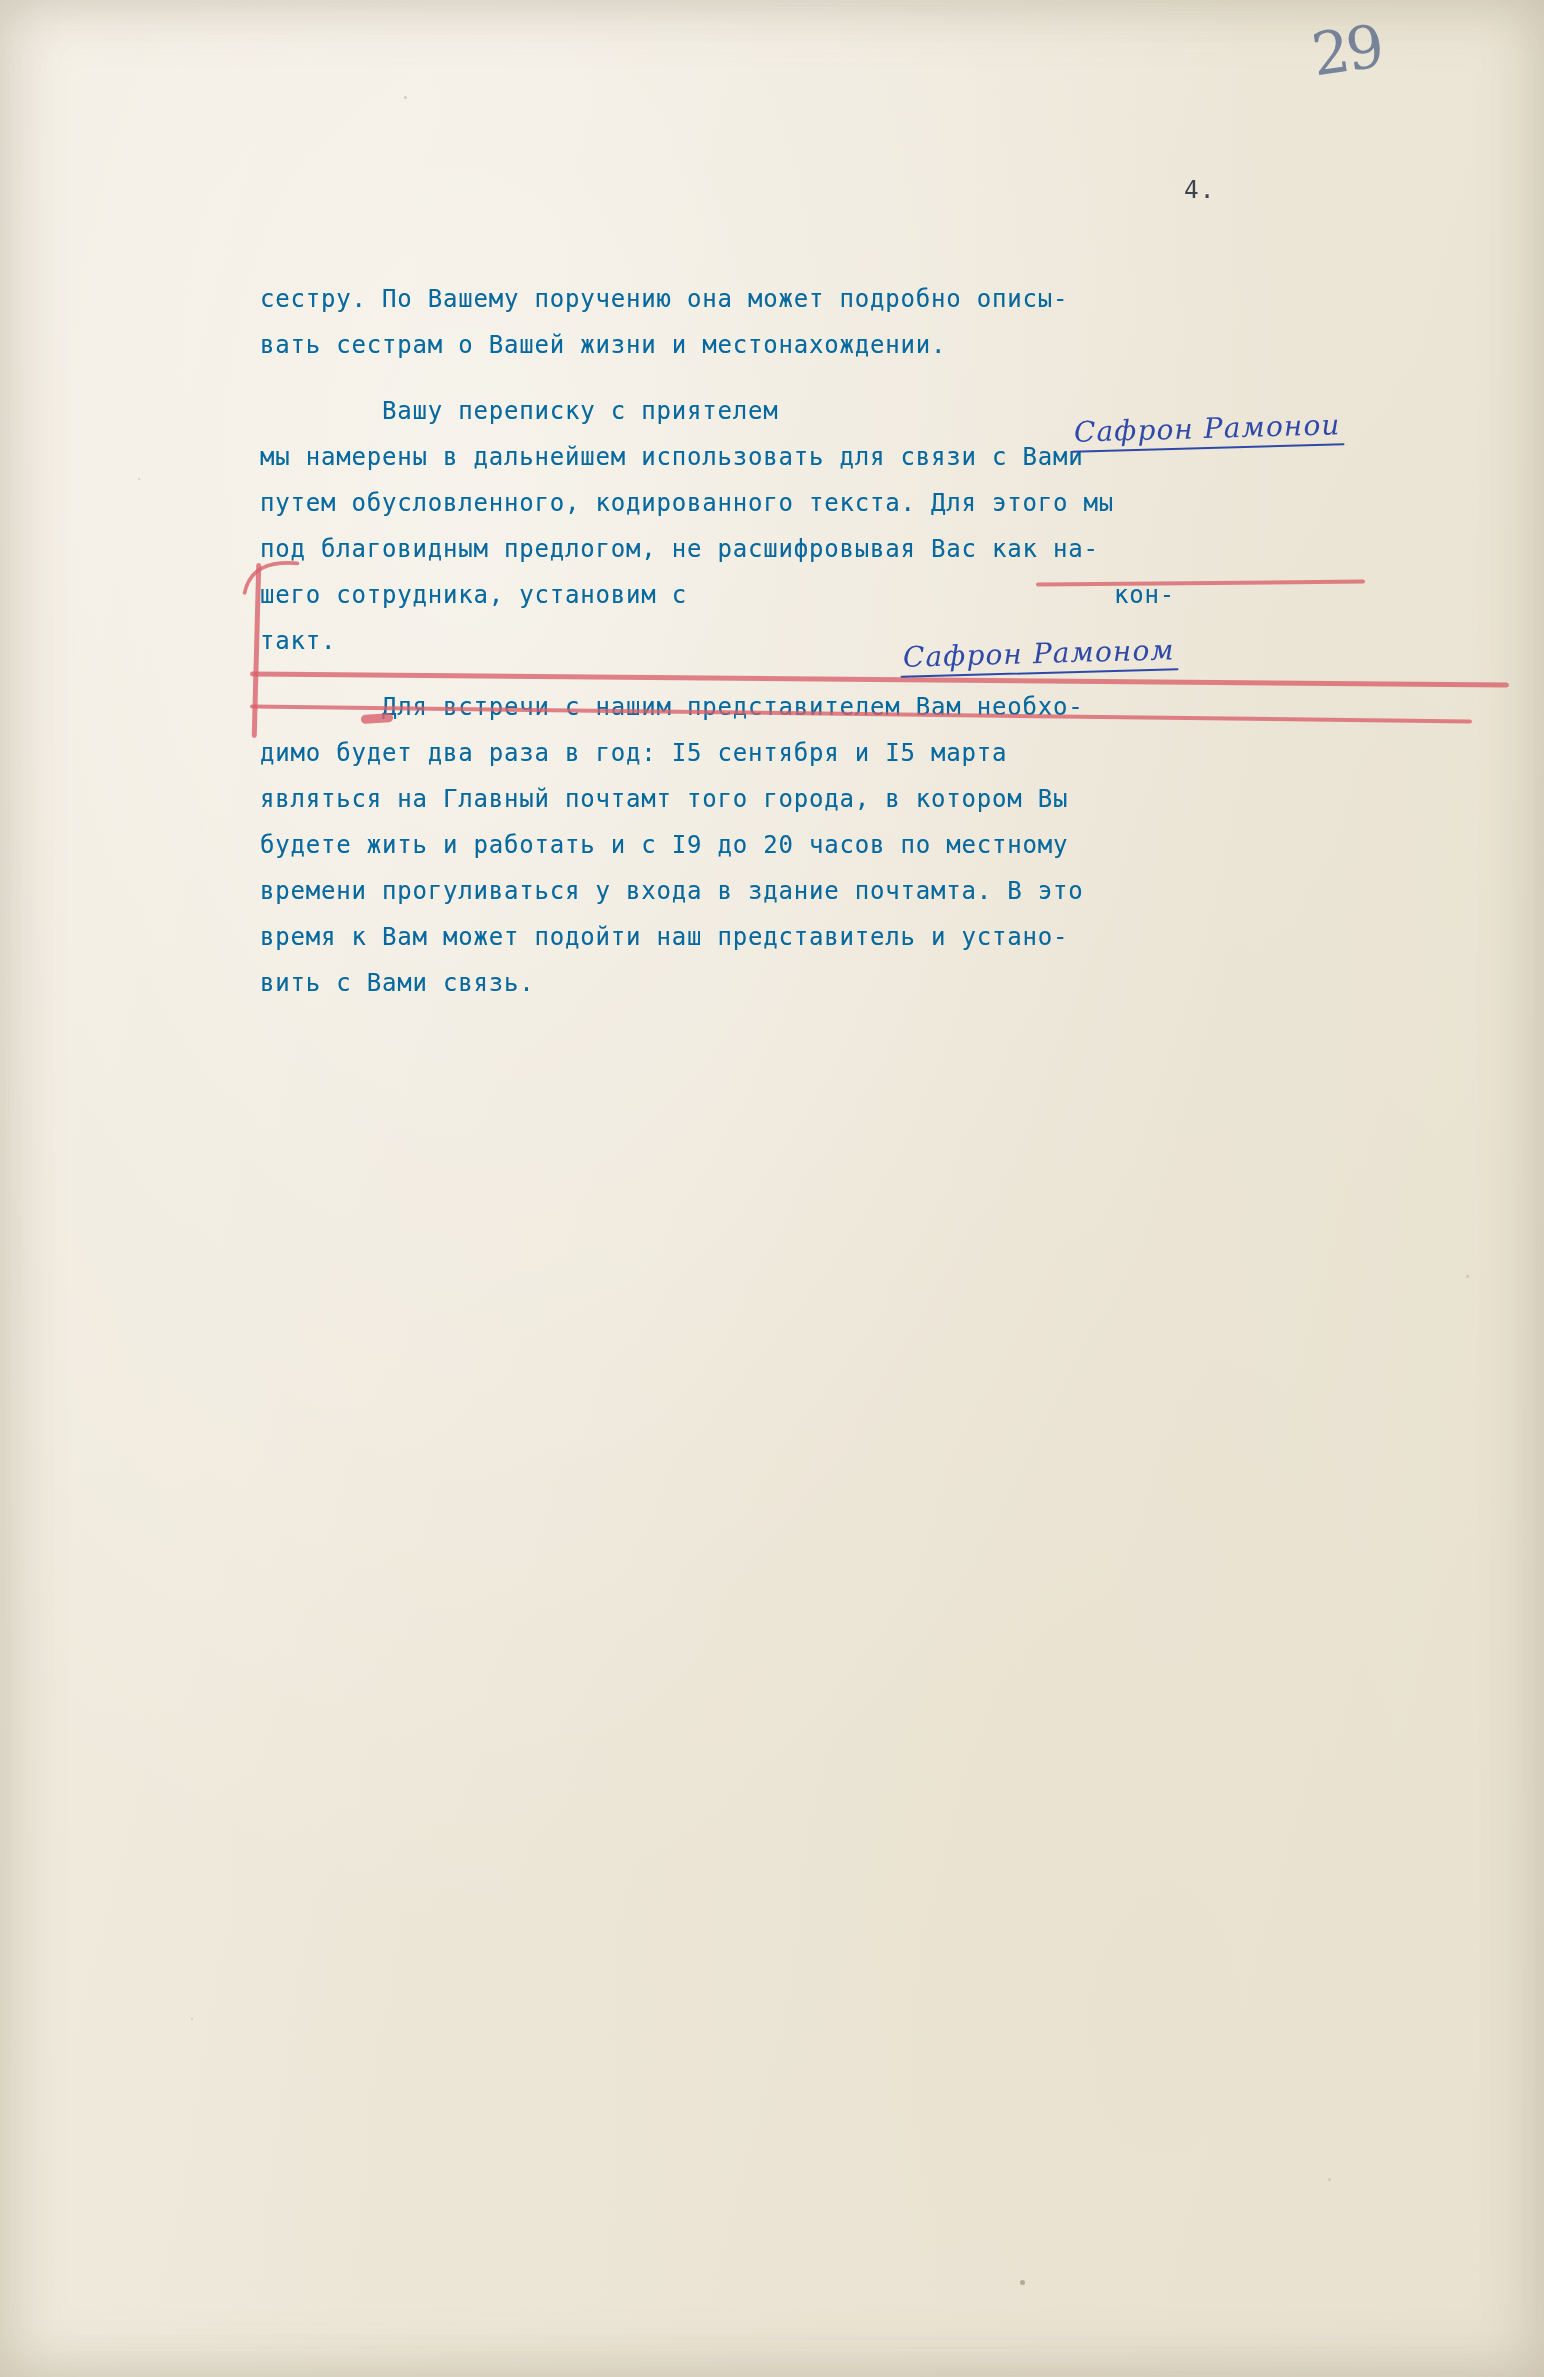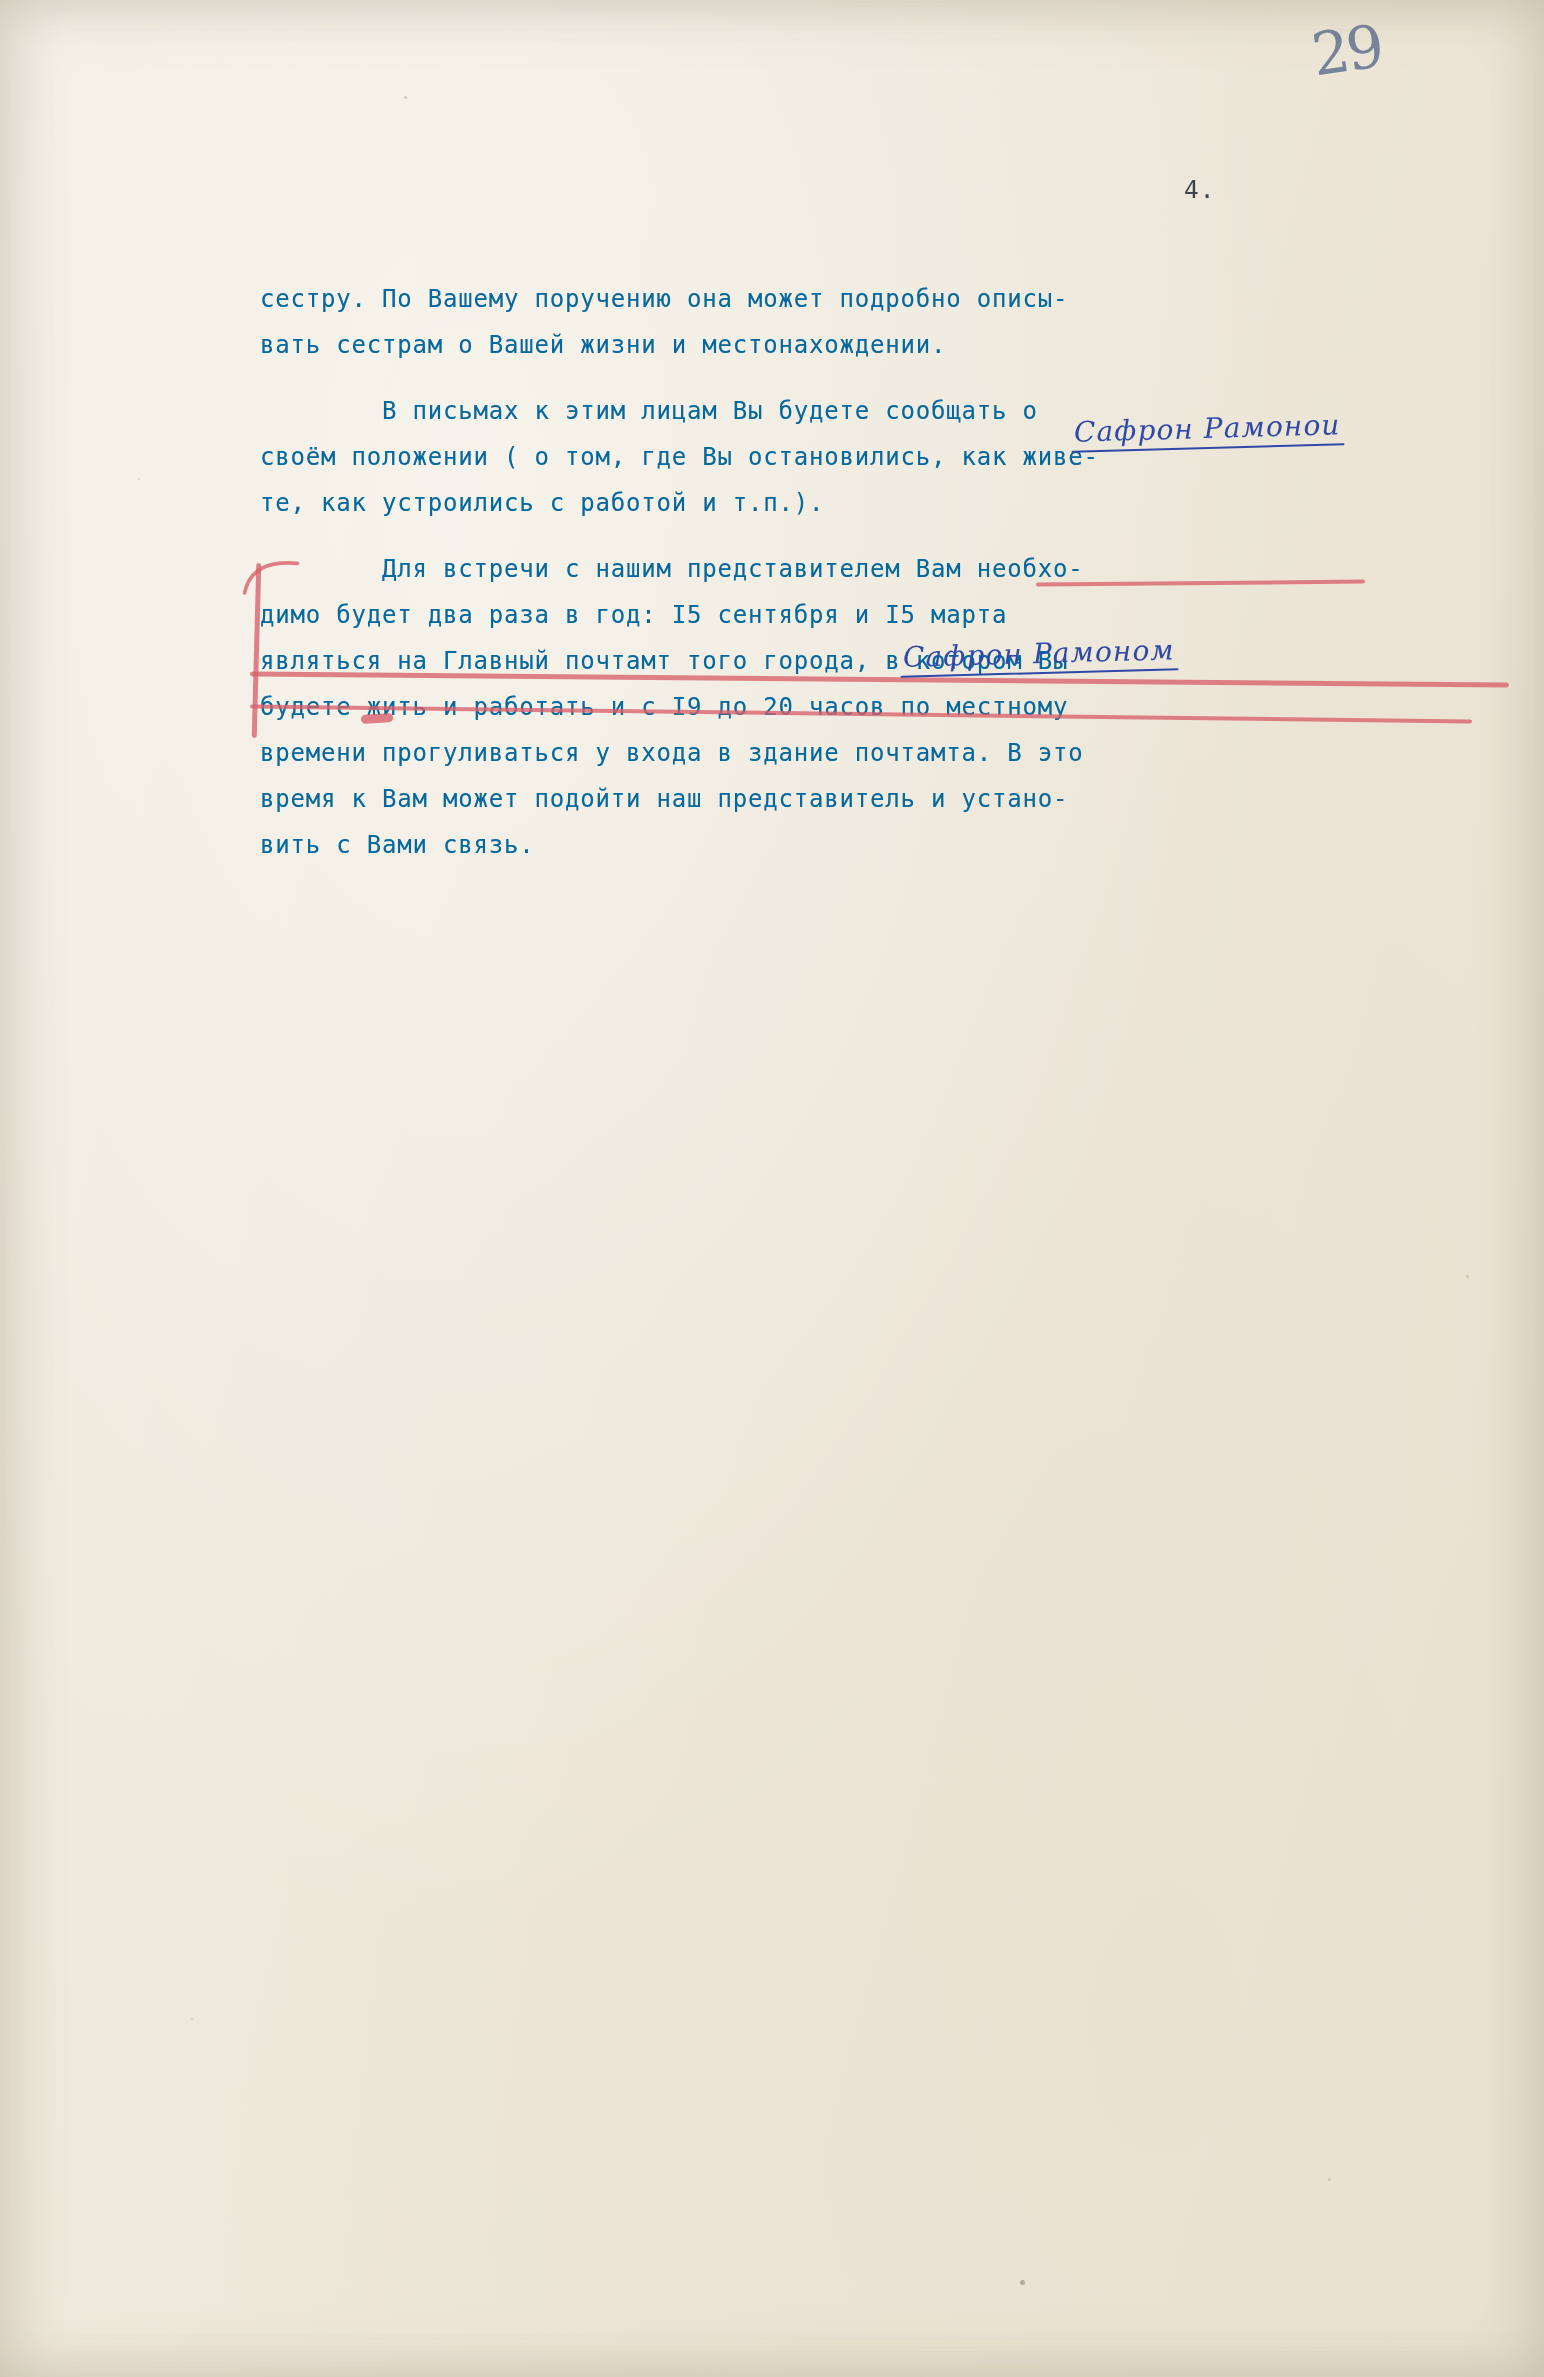--- a/index.html
+++ b/index.html
@@ -155,23 +155,26 @@
   <div class="speck" style="top:1275px;left:1466px;width:2.7px;height:2.7px;"></div>
   <div class="speck" style="top:2018px;left:191px;width:2.1px;height:2.1px;"></div>
   <div class="speck" style="top:2178px;left:1328px;width:3.2px;height:3.2px;"></div>
 
   <div class="folio">29</div>
   <div class="page-num">4.</div>
 
   <div class="body">
     <div class="para">сестру. По Вашему поручению она может подробно описы-
 вать сестрам о Вашей жизни и местонахождении.</div>
-    <div class="para">        В письмах к этим лицам Вы будете сообщать о
-своём положении ( о том, где Вы остановились, как живе-
-те, как устроились с работой и т.п.).</div>
+    <div class="para">        Вашу переписку с приятелем
+мы намерены в дальнейшем использовать для связи с Вами
+путем обусловленного, кодированного текста. Для этого мы
+под благовидным предлогом, не расшифровывая Вас как на-
+шего сотрудника, установим с                            кон-
+такт.</div>
     <div class="para">        Для встречи с нашим представителем Вам необхо-
 димо будет два раза в год: I5 сентября и I5 марта
 являться на Главный почтамт того города, в котором Вы
 будете жить и работать и с I9 до 20 часов по местному
 времени прогуливаться у входа в здание почтамта. В это
 время к Вам может подойти наш представитель и устано-
 вить с Вами связь.</div>
   </div>
 
   <div class="redline red-h1"></div>

